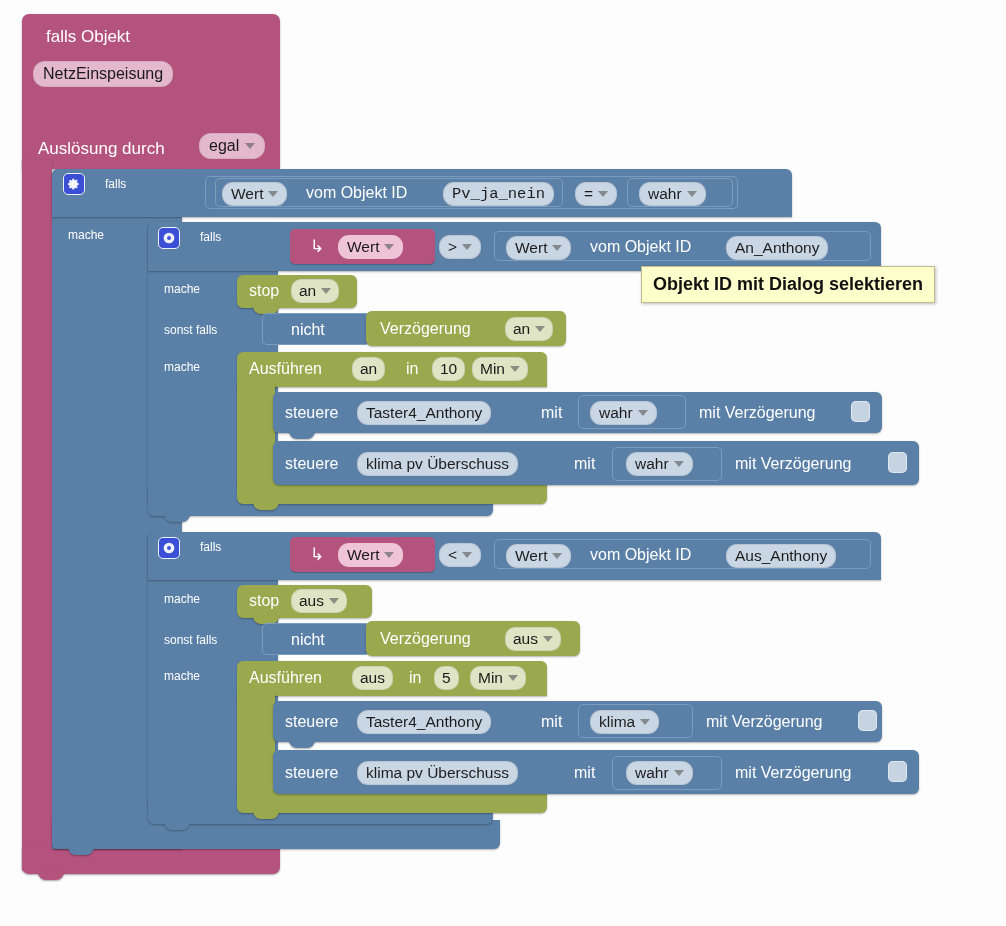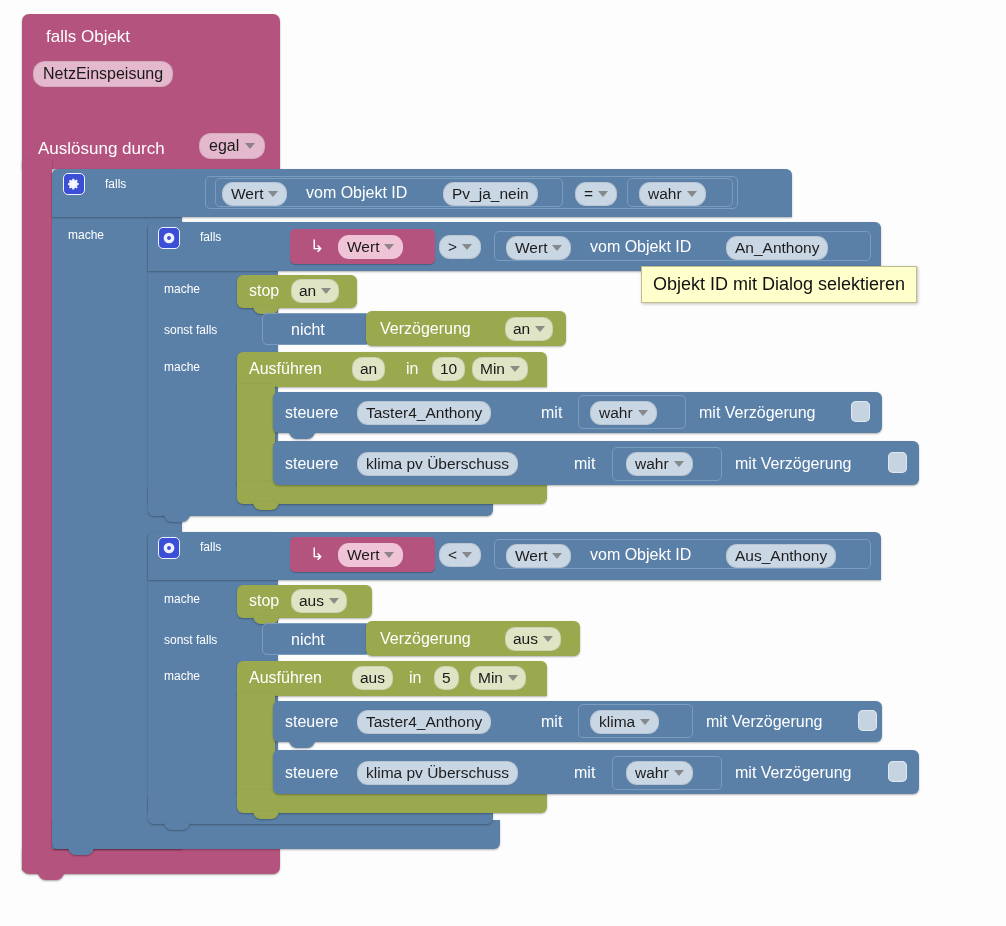--- a/index.html
+++ b/index.html
@@ -197,21 +197,21 @@
   <div class="blue-label" style="left:105px; top:178px;">falls</div>
   <div class="blue-label" style="left:68px; top:229px;">mache</div>
 
   <div class="slot" style="left:205px; top:176px; width:533px; height:33px;"></div>
   <div class="slot" style="left:215px; top:178px; width:348px; height:29px;"></div>
   <div class="val-chip" style="left:222px; top:182px;">
     <span>Wert</span>
     <span class="caret"></span>
   </div>
   <div class="txt-w" style="left:306px; top:185px;">vom Objekt ID</div>
-  <div class="val-chip" style="left:443px; top:182px;">
+  <div class="val-chip" style="left:443px; top:182px;font-family:Liberation Mono, monospace;">
     <span>Pv_ja_nein</span>
   </div>
   <div class="val-chip" style="left:575px; top:182px;">
     <span>=</span>
     <span class="caret"></span>
   </div>
   <div class="slot" style="left:627px; top:178px; width:106px; height:29px;"></div>
   <div class="val-chip" style="left:639px; top:182px;">
     <span>wahr</span>
     <span class="caret"></span>
@@ -408,15 +408,15 @@
   </div>
   <div class="txt-w" style="left:574px; top:765px;">mit</div>
   <div class="slot" style="left:612px; top:756px; width:110px; height:34px;"></div>
   <div class="val-chip" style="left:626px; top:761px;">
     <span>wahr</span>
     <span class="caret"></span>
   </div>
   <div class="txt-w" style="left:735px; top:765px;">mit Verzögerung</div>
   <div class="cbox" style="left:888px; top:761px;"></div>
 
-  <div class="tooltip" style="left:641px; top:266px;">Objekt ID mit Dialog selektieren</div>
+  <div class="tooltip" style="left:641px; top:266px;font-weight:bold;">Objekt ID mit Dialog selektieren</div>
 
 </div>
 
 </body></html>

